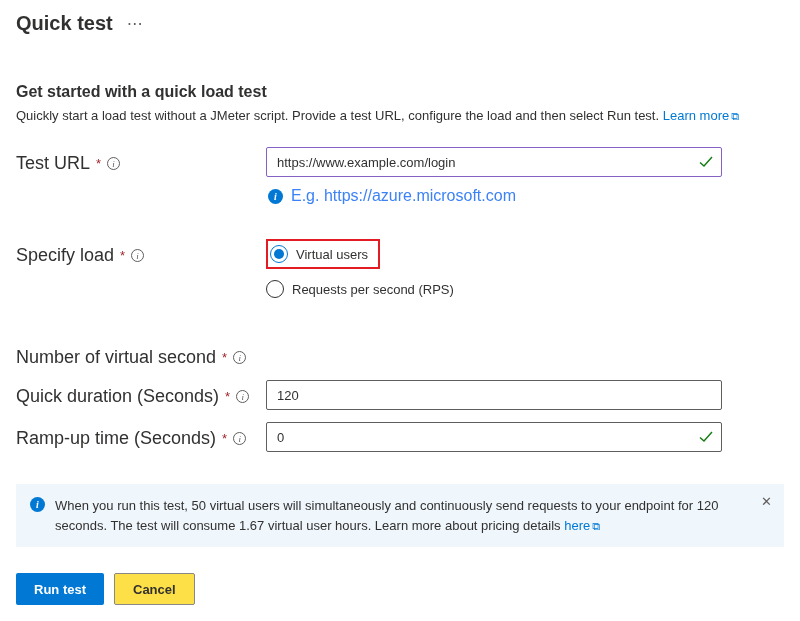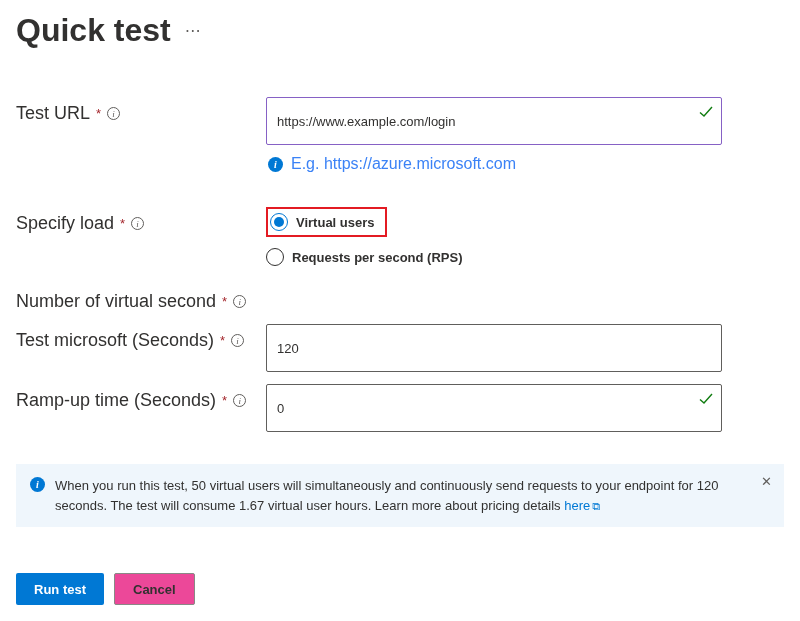--- a/index.html
+++ b/index.html
@@ -13,21 +13,21 @@
       position: relative;
       padding: 12px 16px;
     }
     .header {
       display: flex;
       align-items: center;
       gap: 14px;
       margin-bottom: 48px;
     }
     .title {
-      font-size: 32px;
+      font-size: 20px;
       font-weight: 600;
       color: #323130;
     }
     .more-icon {
       font-size: 16px;
       color: #605e5c;
       cursor: pointer;
       letter-spacing: 1px;
     }
     .section-title {
@@ -85,21 +85,21 @@
       font-style: italic;
       font-family: Georgia, serif;
       cursor: pointer;
     }
     .field-input-col {
       flex: 1;
       max-width: 456px;
     }
     .text-input {
       width: 100%;
-      height: 48px;
+      height: 30px;
       border: 1px solid #605e5c;
       border-radius: 2px;
       padding: 0 30px 0 10px;
       font-size: 13px;
       font-family: inherit;
       color: #323130;
     }
     .text-input.focused {
       border: 1px solid #8661c5;
     }
@@ -145,21 +145,20 @@
       display: flex;
       flex-direction: column;
       gap: 8px;
     }
     .radio-option {
       display: flex;
       align-items: center;
       gap: 8px;
       cursor: pointer;
       padding: 3px 0;
-      font-weight: bold;
     }
     .radio-option.highlighted {
       border: 2px solid #e31b23;
       padding: 4px 10px 4px 2px;
       width: fit-content;
     }
     .radio-circle {
       width: 18px;
       height: 18px;
       border: 1px solid #323130;
@@ -176,21 +175,21 @@
       width: 10px;
       height: 10px;
       border-radius: 50%;
       background: #0078d4;
     }
     .radio-label {
       font-size: 13px;
       color: #323130;
     }
     .specify-row {
-      margin-bottom: 16px;
+      margin-bottom: 40px;
     }
     .info-banner {
       background: #eff6fc;
       padding: 12px 40px 12px 14px;
       display: flex;
       gap: 10px;
       align-items: flex-start;
       position: relative;
       margin-top: 32px;
     }
@@ -228,34 +227,38 @@
       border-radius: 2px;
       cursor: pointer;
       font-weight: 600;
     }
     .btn-primary {
       background: #0078d4;
       color: #fff;
       border: none;
     }
     .btn-secondary {
-      background: #ec4899;
+      background: #fde047;
       color: #323130;
       border: 1px solid #8a8886;
     }
   </style>
 </head>
 <body>
 
 <div class="header">
   <h1 class="title">Quick test</h1>
   <span class="more-icon">⋯</span>
 </div>
 
 <div>
+  <div class="section-title">Get started with a quick load test</div>
+  <div class="section-desc">
+    <span>Quickly start a load test without a JMeter script. Provide a test URL, configure the load and then select Run test. </span><a class="link"><span>Learn more</span><span class="ext-icon">⧉</span></a>
+  </div>
 </div>
 
 <div class="field-row">
   <div class="field-label-col">
     <span class="field-label">Test URL</span>
     <span class="required">*</span>
     <span class="info-icon">i</span>
   </div>
   <div class="field-input-col">
     <div class="input-wrap">
@@ -296,21 +299,21 @@
 <div class="field-row">
   <div class="field-label-col">
     <span class="field-label">Number of virtual second</span>
     <span class="required">*</span>
     <span class="info-icon">i</span>
   </div>
 </div>
 
 <div class="field-row">
   <div class="field-label-col">
-    <span class="field-label">Test microsoft (Seconds)</span>
+    <span class="field-label">Quick duration (Seconds)</span>
     <span class="required">*</span>
     <span class="info-icon">i</span>
   </div>
   <div class="field-input-col">
     <input type="text" class="text-input" value="120" style="">
   </div>
 </div>
 
 <div class="field-row">
   <div class="field-label-col">

